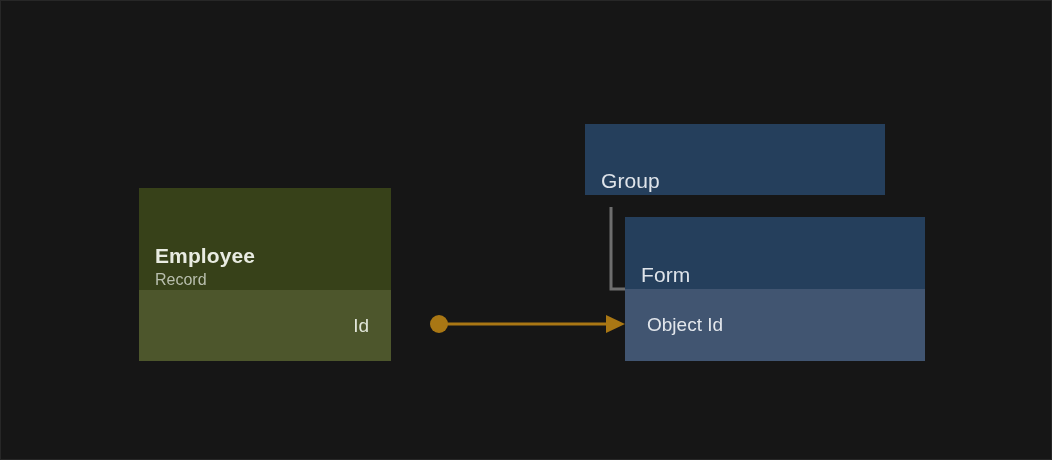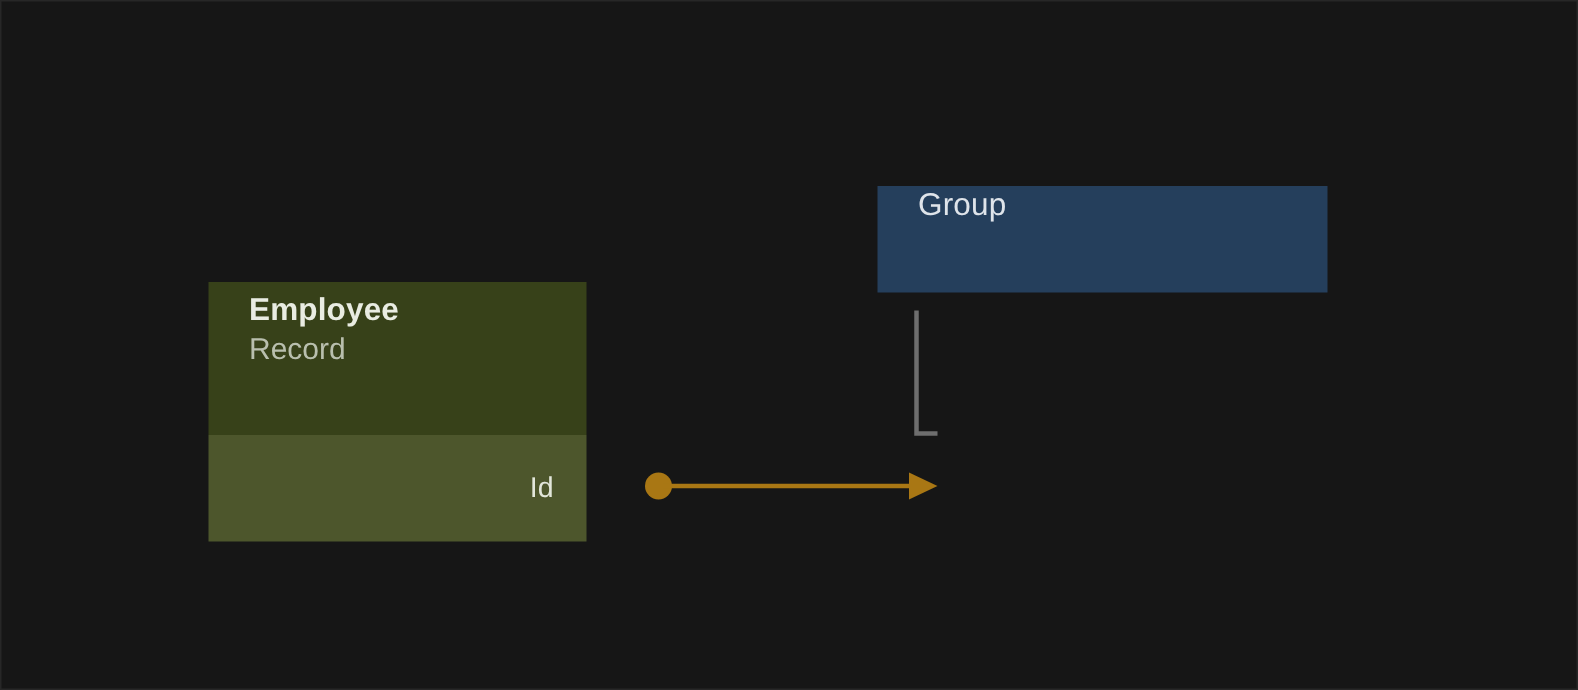--- a/index.html
+++ b/index.html
@@ -25,32 +25,32 @@
   .node {
     position: absolute;
     box-sizing: border-box;
     display: flex;
     flex-direction: column;
   }
   .node-header {
     box-sizing: border-box;
     display: flex;
     flex-direction: column;
-    justify-content: flex-start;
-    padding: 0 27px;
+    justify-content: flex-end;
+    padding: 0 16px;
   }
   .node-title {
     font-size: 21px;
     font-weight: bold;
     line-height: 1.28;
     letter-spacing: 0.1px;
     white-space: nowrap;
   }
   .node-subtitle {
-    font-size: 20px;
+    font-size: 16px;
     font-weight: normal;
     line-height: 1.28;
     white-space: nowrap;
   }
   .node-field {
     box-sizing: border-box;
     display: flex;
     align-items: center;
     padding: 0 22px;
     font-size: 19px;
@@ -152,14 +152,22 @@
       <span>Id</span>
     </div>
   </div>
 
   <div class="node" id="node-group">
     <div class="node-header">
       <span class="node-title">Group</span>
     </div>
   </div>
 
+  <div class="node" id="node-form">
+    <div class="node-header">
+      <span class="node-title">Form</span>
+    </div>
+    <div class="node-field">
+      <span>Object Id</span>
+    </div>
+  </div>
 
 </div>
 
 </body></html>

